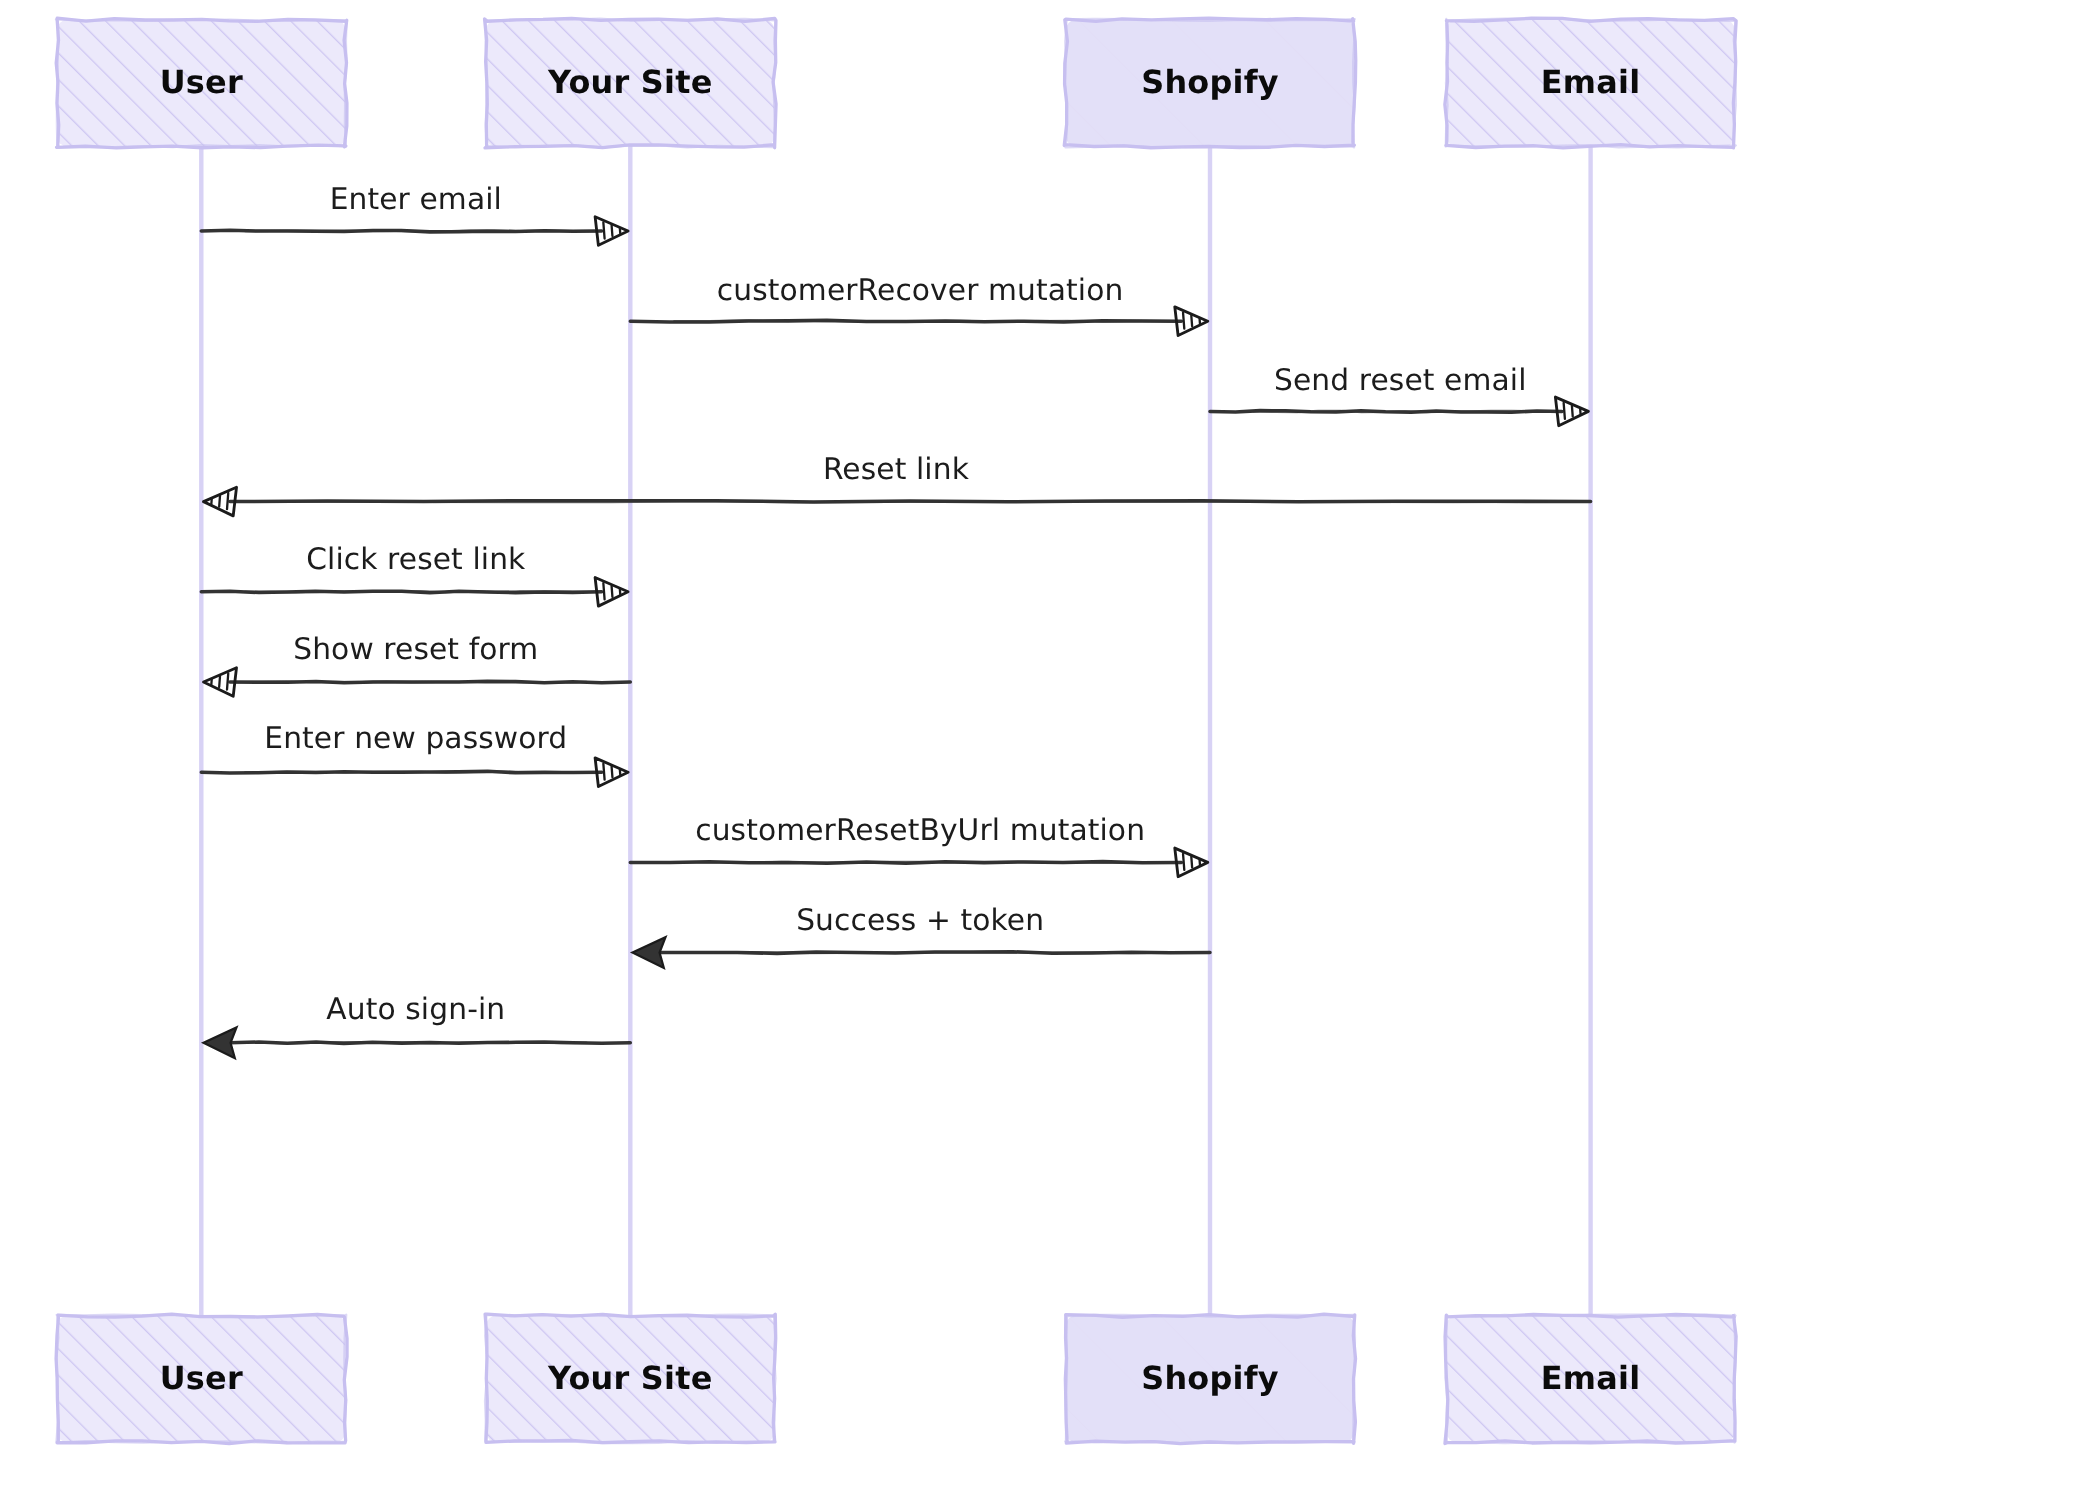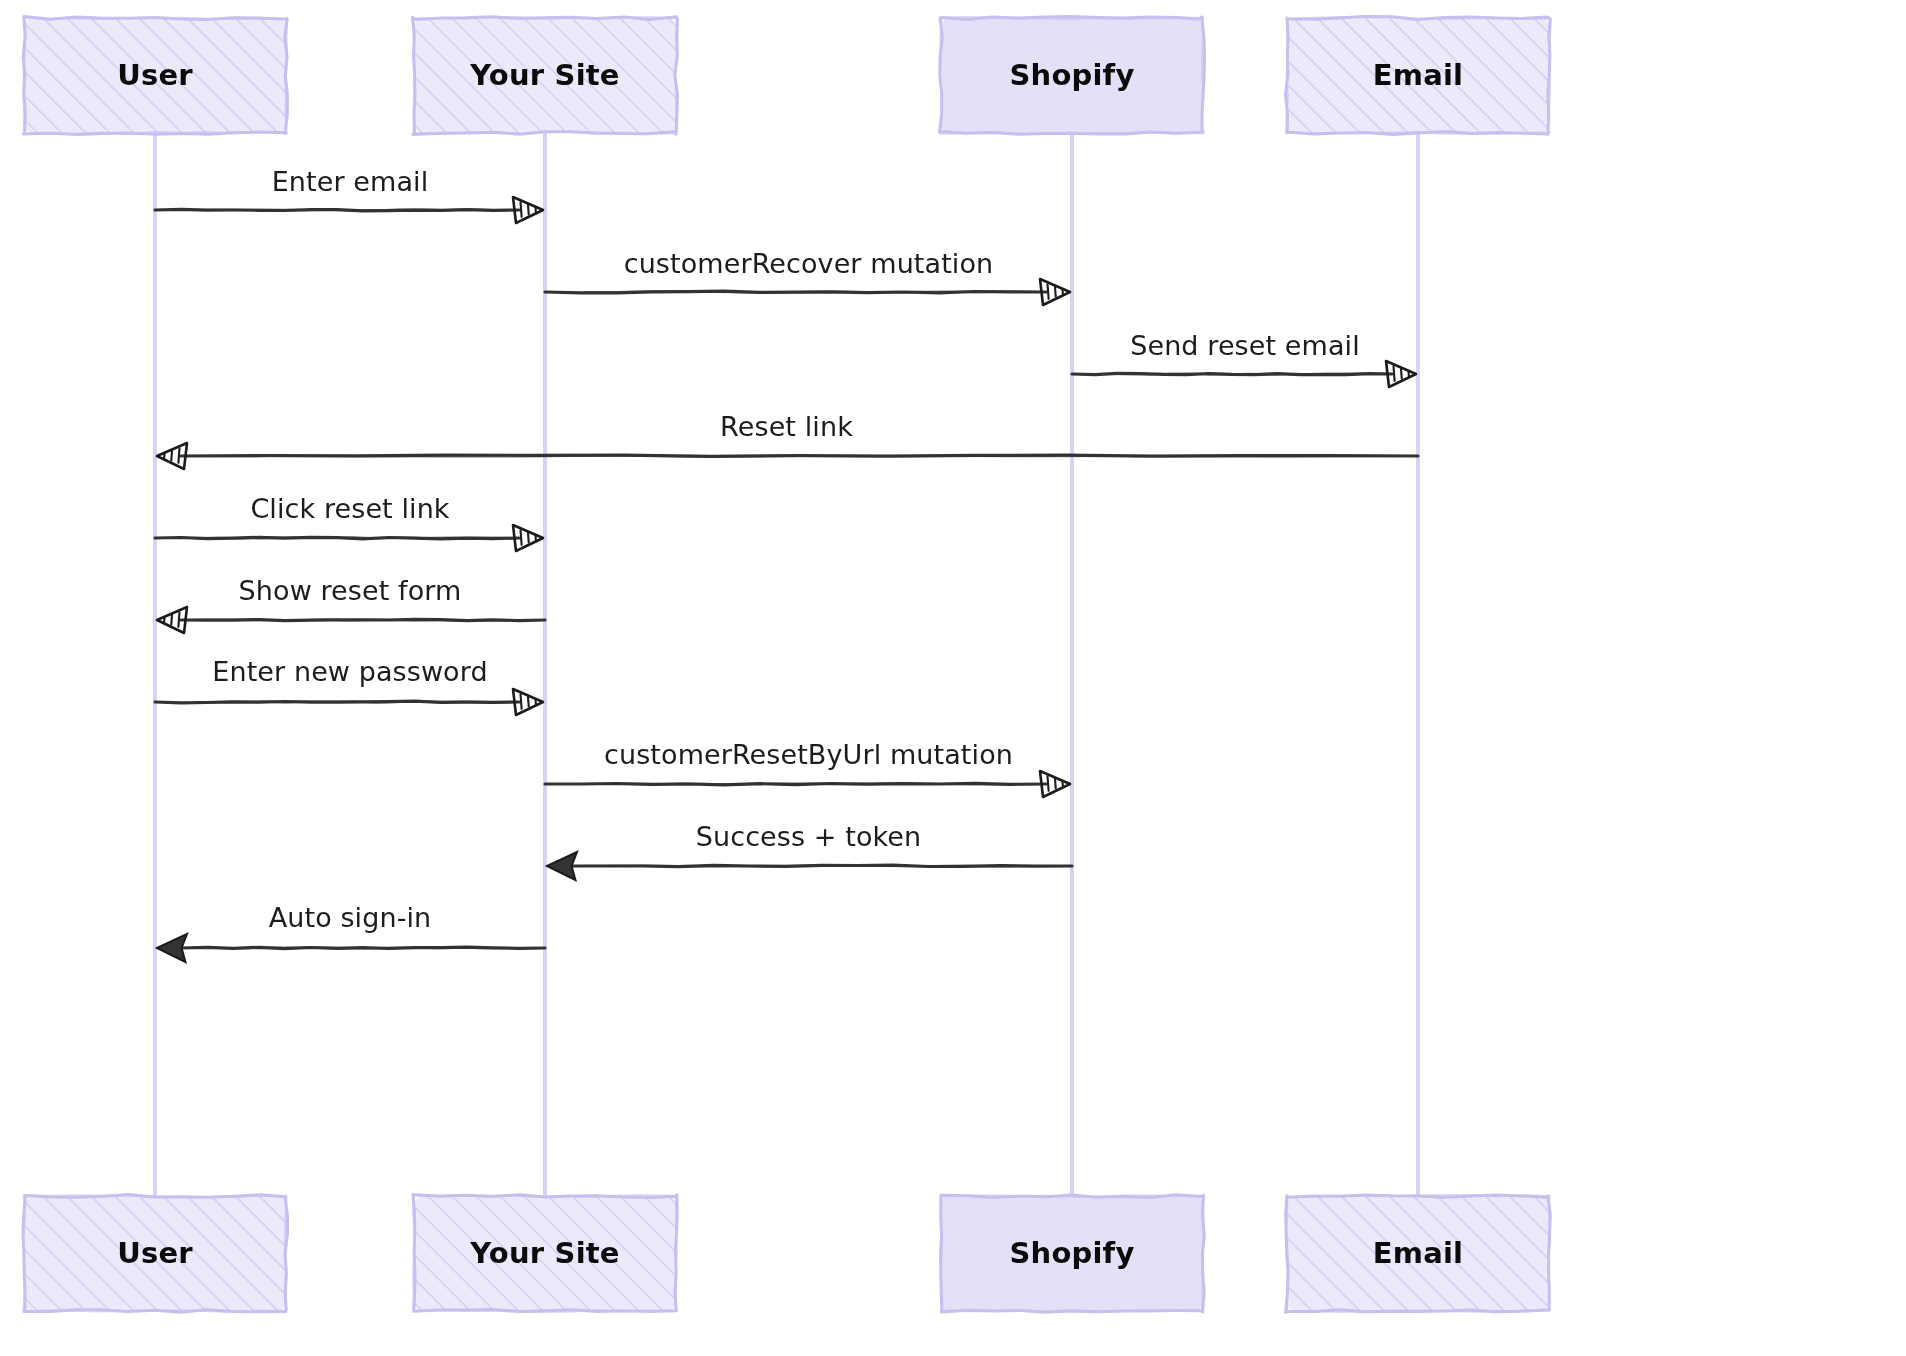--- a/index.html
+++ b/index.html
@@ -1,21 +1,21 @@
 <!DOCTYPE html>
 <html><head>
 <meta charset="utf-8">
 <title>Sequence Diagram</title>
 <style>
   html,body{margin:0;padding:0;background:#ffffff;}
   body{
     width:1906px;height:1356px;position:relative;overflow:hidden;
     font-family:"DejaVu Sans", sans-serif;
   }
-  #stage{position:absolute;inset:0;width:1656px;height:1356px;}
+  #stage{position:absolute;inset:0;width:1656px;height:1356px;margin-left:28px;}
   svg#diagram{display:block;width:1906px;height:1356px;}
 
   .actor-label{
     font-family:"DejaVu Sans", sans-serif;
     font-size:29px; font-weight:600; fill:#0b0b0b;
     text-anchor:middle; dominant-baseline:middle;
     letter-spacing:0.2px;
   }
   .msg-label{
     font-family:"DejaVu Sans", sans-serif;

